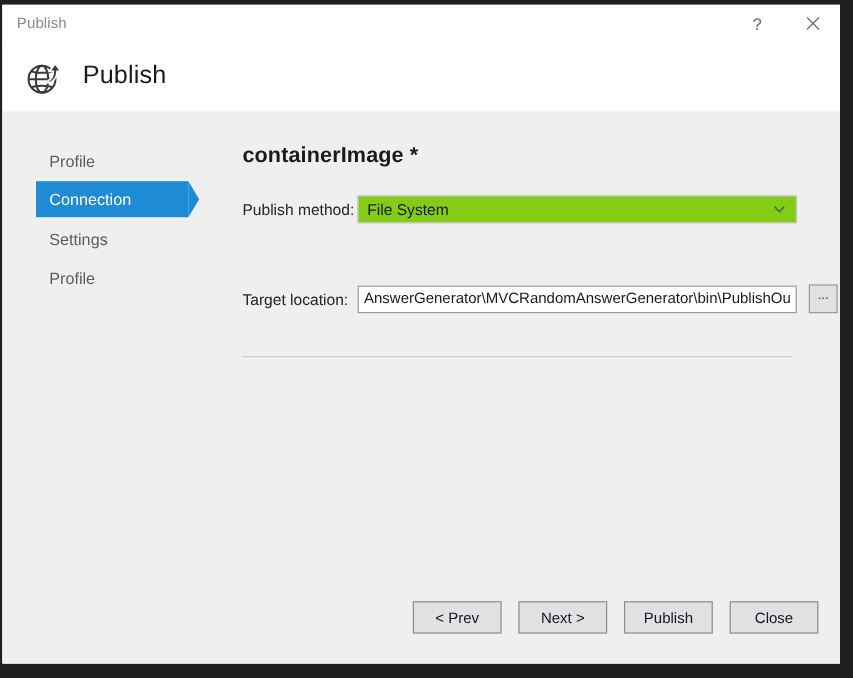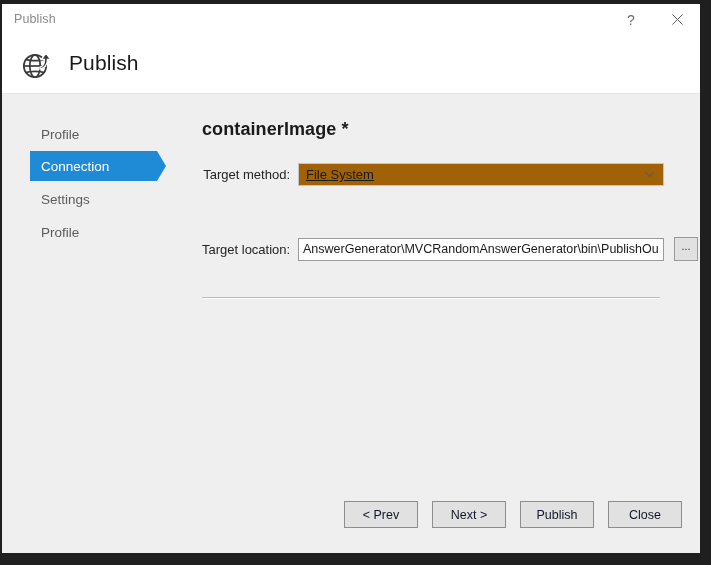--- a/index.html
+++ b/index.html
@@ -181,30 +181,29 @@
     color: #242424;
     text-align: right;
     white-space: nowrap;
   }
 
   .combo {
     position: relative;
     box-sizing: border-box;
     width: 366px;
     height: 23px;
-    background: #a16207;
+    background: #84cc16;
     border: 1px solid #c4c4c4;
     display: flex;
     align-items: center;
     padding-left: 7px;
     font-size: 13px;
     color: #1a1a1a;
     cursor: default;
     user-select: none;
-    text-decoration: underline;
   }
   .combo-arrow {
     position: absolute;
     right: 9px;
     top: 50%;
     transform: translateY(-50%);
     width: 9px;
     height: 9px;
     display: flex;
     align-items: center;
@@ -338,21 +337,21 @@
         <div class="nav-item" style="top:123px;">
           <span>Profile</span>
         </div>
       </div>
 
       <div class="main">
 
         <div class="section-title">containerImage *</div>
 
         <div class="field-row" style="left:20px; top:69px;">
-          <div class="field-label" style="width:88px; margin-right:8px;">Target method:</div>
+          <div class="field-label" style="width:88px; margin-right:8px;">Publish method:</div>
           <div class="combo">
             <span>File System</span>
             <span class="combo-arrow">
               <svg width="9" height="6" viewBox="0 0 9 6">
                 <path d="M0.5 0.7 L4.5 4.9 L8.5 0.7" fill="none" stroke="#5d5d5d" stroke-width="1.3"></path>
               </svg>
             </span>
           </div>
         </div>
 

